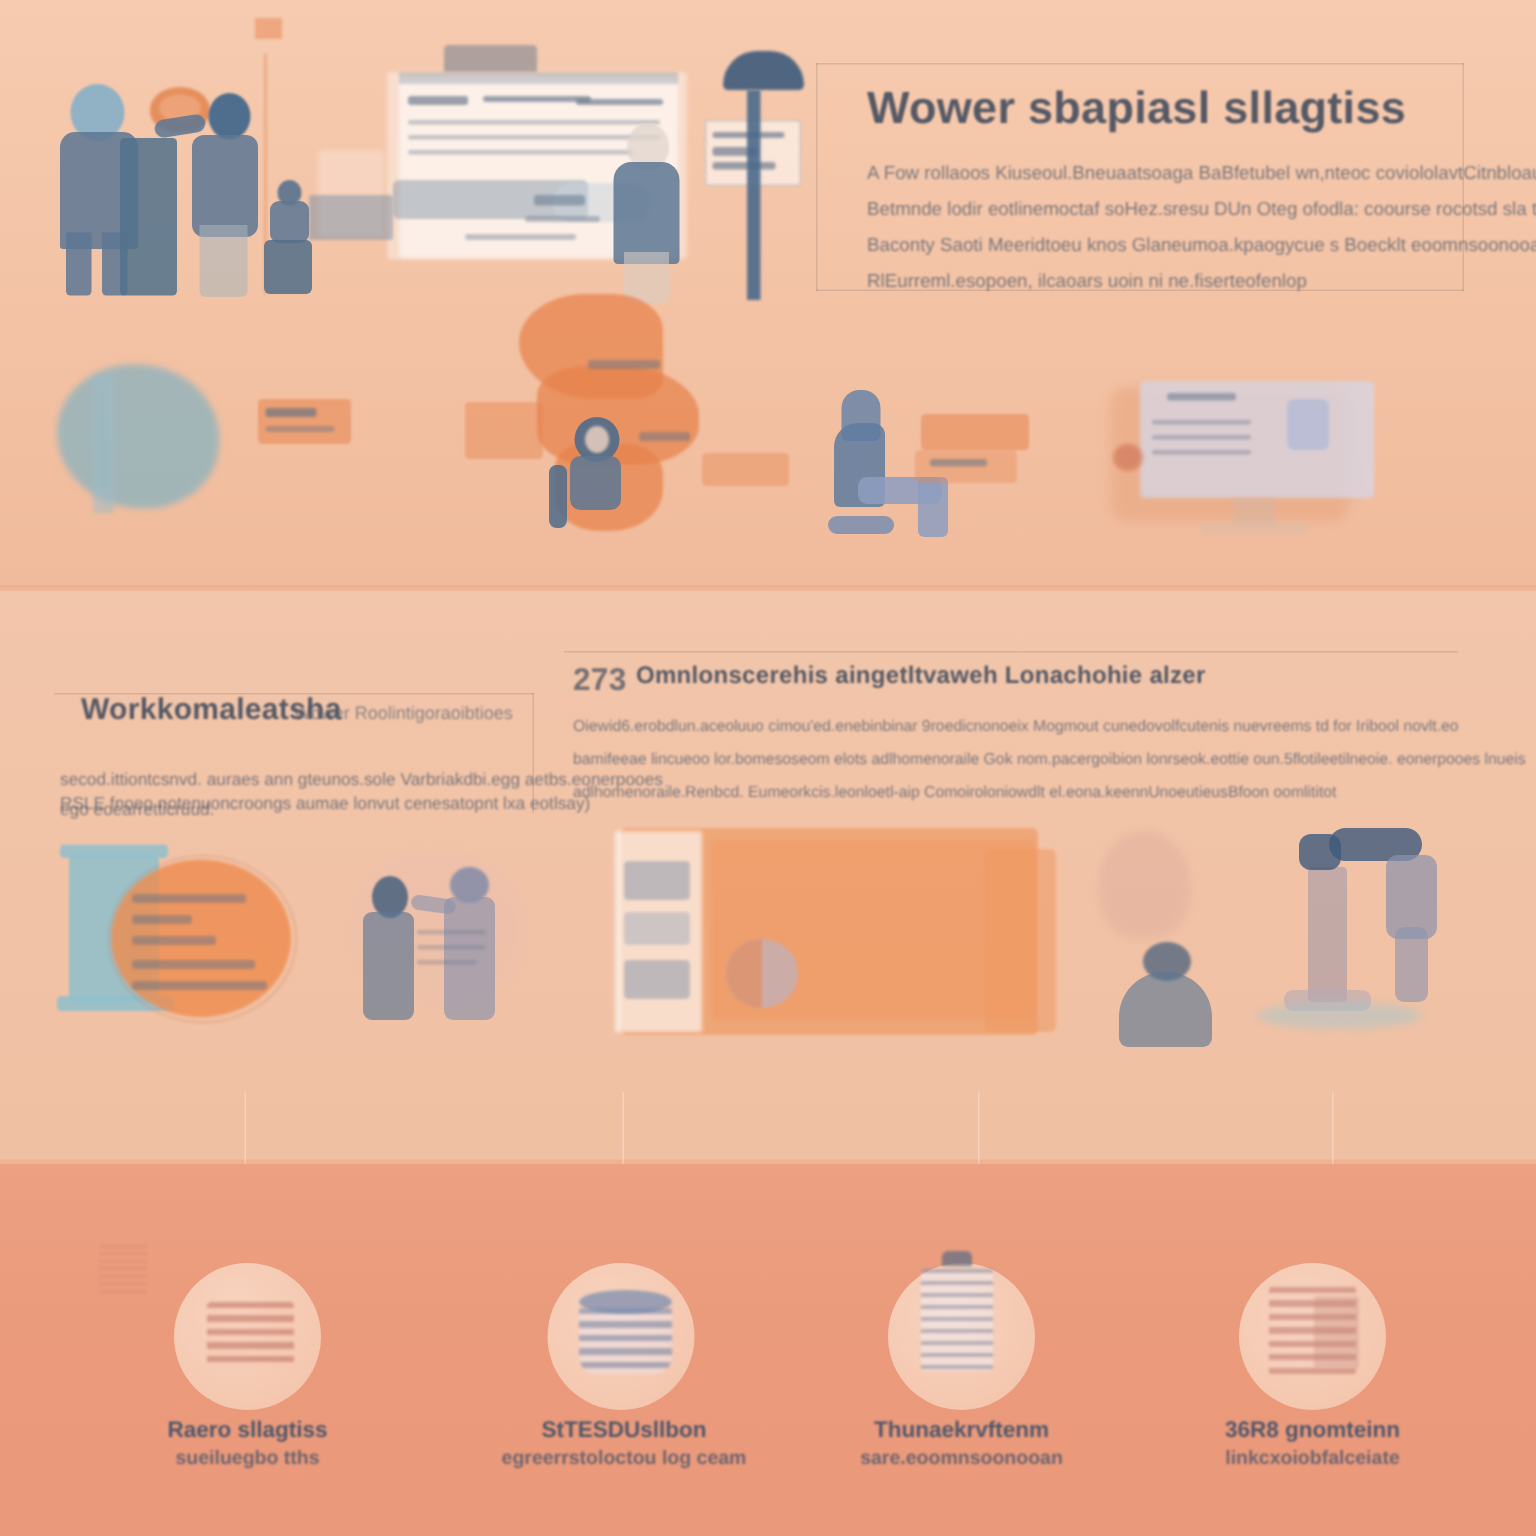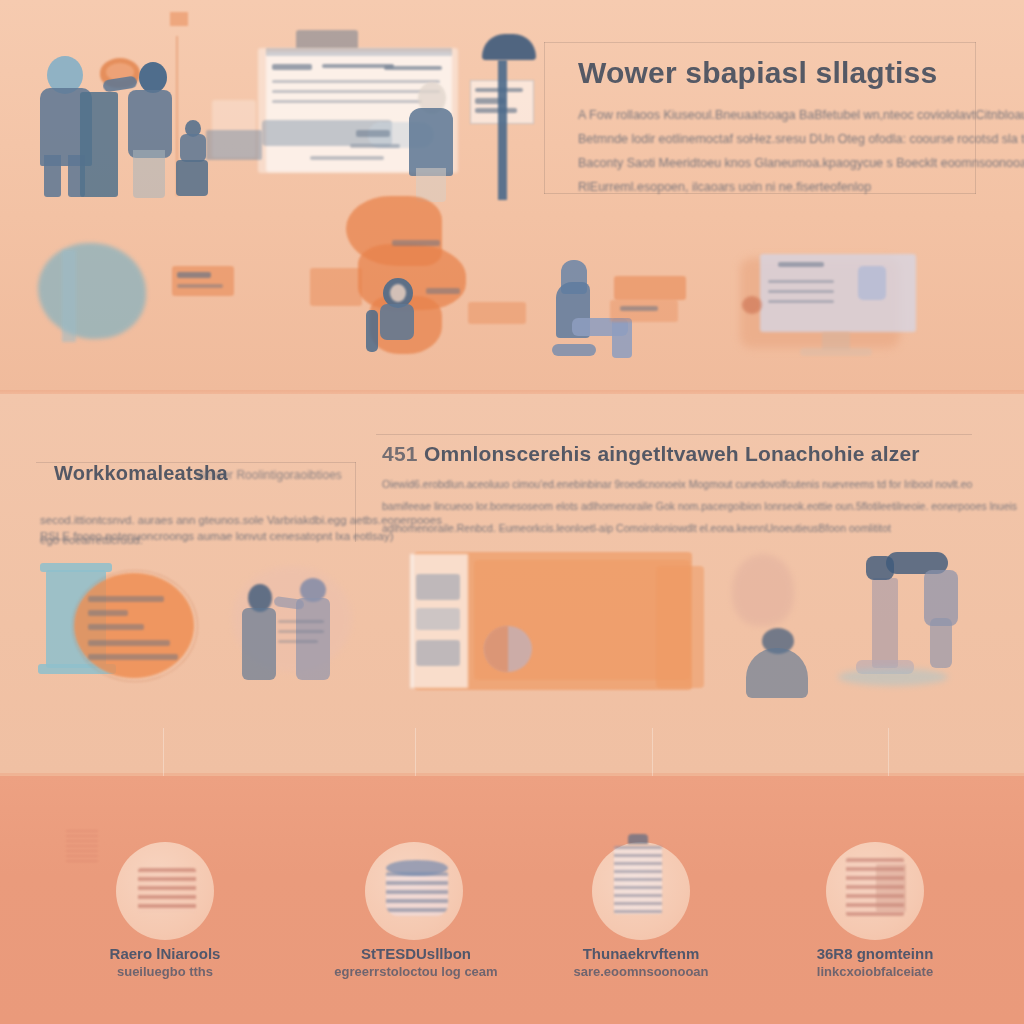--- a/index.html
+++ b/index.html
@@ -220,22 +220,22 @@
     <div class="h-sub" style="left:196px;top:468px;font-size:12px;opacity:.62;">Wower Roolintigoraoibtioes</div>
 
     <div class="h-sub" style="left:40px;top:494px;font-size:11.5px;margin-top:36px;">RSLE fnoeo notenuoncroongs aumae lonvut cenesatopnt lxa eotlsay)</div>
     <div class="h-sub" style="left:40px;top:514px;font-size:11.5px;">secod.ittiontcsnvd. auraes ann gteunos.sole Varbriakdbi.egg aetbs.eonerpooes</div>
     <div class="h-sub" style="left:40px;top:534px;font-size:11.5px;">ego eoearretticruud.</div>
   </div>
 
   <div>
     <div class="card-rule" style="left:376px;top:434px;width:596px;height:1px;"></div>
 
-    <div class="h-title" style="left:382px;top:442px;font-size:21px;opacity:.7;">451</div>
-    <div class="h-title" style="left:424px;top:442px;font-size:21px;">Omnlonscerehis aingetltvaweh Lonachohie alzer</div>
+    <div class="h-title" style="left:382px;top:442px;font-size:21px;opacity:.7;">273</div>
+    <div class="h-title" style="left:424px;top:442px;font-size:16px;">Omnlonscerehis aingetltvaweh Lonachohie alzer</div>
 
     <div class="h-sub" style="left:382px;top:478px;font-size:10.5px;">Oiewid6.erobdlun.aceoluuo cimou'ed.enebinbinar 9roedicnonoeix Mogmout cunedovolfcutenis nuevreems td for Iribool novlt.eo</div>
     <div class="h-sub" style="left:382px;top:500px;font-size:10.5px;">bamifeeae lincueoo lor.bomesoseom elots adlhomenoraile Gok nom.pacergoibion lonrseok.eottie oun.5flotileetilneoie. eonerpooes lnueis</div>
     <div class="h-sub" style="left:382px;top:522px;font-size:10.5px;">adlhomenoraile.Renbcd. Eumeorkcis.leonloetl-aip Comoiroloniowdlt el.eona.keennUnoeutieusBfoon oomlititot</div>
   </div>
 
   <div>
     <div class="bluecol" style="left:40px;top:563px;width:72px;height:9px;"></div>
     <div class="bluecol" style="left:46px;top:570px;width:60px;height:98px;"></div>
     <div class="bluecol" style="left:38px;top:664px;width:78px;height:10px;"></div>
@@ -285,21 +285,21 @@
     <div class="fig" style="left:930px;top:618px;width:22px;height:50px;border-radius:6px;background:#8b93ad;opacity:.6;"></div>
     <div class="ghost" style="left:838px;top:668px;width:110px;height:18px;background:#9fc6d0;opacity:.45;border-radius:50%;filter:blur(3px);"></div>
   </div>
 
   <div class="ghost" style="left:66px;top:830px;width:32px;height:34px;background:repeating-linear-gradient(180deg,#d8816a 0 2px,transparent 2px 5px);opacity:.35;"></div>
 
   <div>
     <div class="circ" style="left:116px;top:842px;"></div>
     <div class="ghost" style="left:138px;top:868px;width:58px;height:44px;background:repeating-linear-gradient(180deg,rgba(190,110,95,.55) 0 4px,rgba(244,200,180,.4) 4px 9px);border-radius:3px;"></div>
     <div class="circ-label" style="left:65px;top:944px;">
-      <div class="l1">Raero lNiarools</div>
+      <div class="l1">Raero sllagtiss</div>
       <div class="l2">sueiluegbo tths</div>
     </div>
   </div>
 
   <div>
     <div class="circ" style="left:365px;top:842px;"></div>
     <div class="ghost" style="left:386px;top:860px;width:62px;height:16px;background:#7e8fb0;opacity:.75;border-radius:50%;"></div>
     <div class="ghost" style="left:386px;top:872px;width:62px;height:44px;background:repeating-linear-gradient(180deg,rgba(120,140,175,.6) 0 4px,rgba(235,225,235,.5) 4px 9px);border-radius:2px 2px 12px 12px;"></div>
     <div class="circ-label" style="left:316px;top:944px;">
       <div class="l1">StTESDUsllbon</div>

